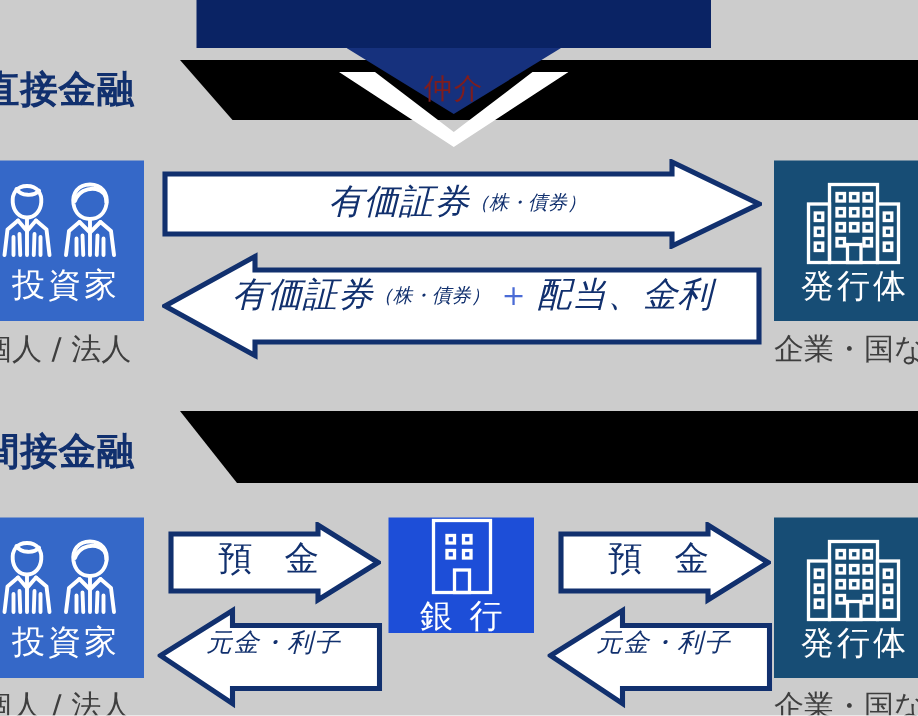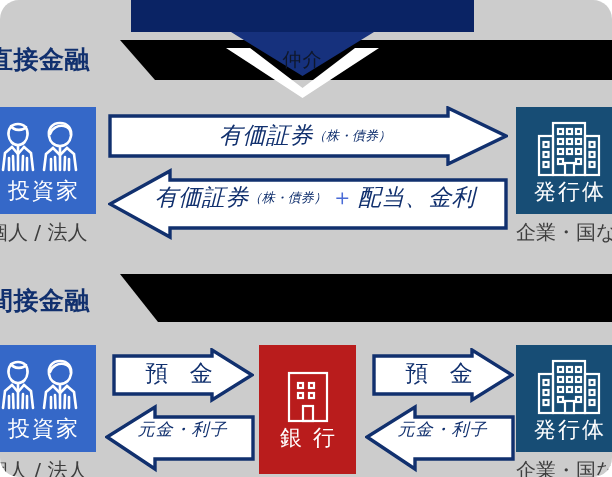--- a/index.html
+++ b/index.html
@@ -8,21 +8,20 @@
     padding: 0;
     background: #ffffff;
   }
   #stage {
     position: relative;
     width: 612px;
     height: 477px;
     background: #cccccc;
     overflow: hidden;
     font-family: "DejaVu Sans", "Liberation Sans", sans-serif;
-    border-radius: 19px;
   }
 
   
   .black-band {
     position: absolute;
     background: #000000;
   }
   .black-band.top {
     left: 0; top: 40px; width: 612px; height: 40px;
     -webkit-clip-path: polygon(120px 0, 612px 0, 612px 100%, 155px 100%);
@@ -70,21 +69,21 @@
     position: absolute;
     left: 226px; top: 48px;
     width: 153px; height: 50px;
     z-index: 5;
   }
   .mediate-label {
     position: absolute;
     left: 231px; top: 50px;
     width: 143px;
     text-align: center;
-    color: #0f172a;
+    color: #7f1d1d;
     font-size: 19px;
     line-height: 1;
     letter-spacing: 1px;
     z-index: 6;
     pointer-events: none;
   }
 
   
   .entity-box {
     position: absolute;
@@ -106,21 +105,21 @@
     color: #3e3e3e;
     font-size: 20px;
     line-height: 1;
     white-space: nowrap;
   }
 
   .investor-top    { left: -10px; top: 107px; width: 106px; height: 107px; background: #3568c8; }
   .investor-bottom { left: -10px; top: 345px; width: 106px; height: 107px; background: #3568c8; }
   .issuer-top      { left: 516px; top: 107px; width: 106px; height: 107px; background: #174d75; }
   .issuer-bottom   { left: 516px; top: 345px; width: 106px; height: 107px; background: #174d75; }
-  .bank-box        { left: 259px; top: 345px; width: 97px;  height: 129px; background: #b91c1c; text-align: right; }
+  .bank-box        { left: 259px; top: 345px; width: 97px;  height: 77px; background: #1d4ed8; text-align: right; }
 
   .cap-investor-top    { left: -12px;  top: 222px; }
   .cap-investor-bottom { left: -12px;  top: 460px; }
   .cap-issuer-top      { left: 516px;  top: 222px; }
   .cap-issuer-bottom   { left: 516px;  top: 460px; }
 
   
   .arrow { position: absolute; }
   .arrow svg { display: block; }
   .arrow-label {

